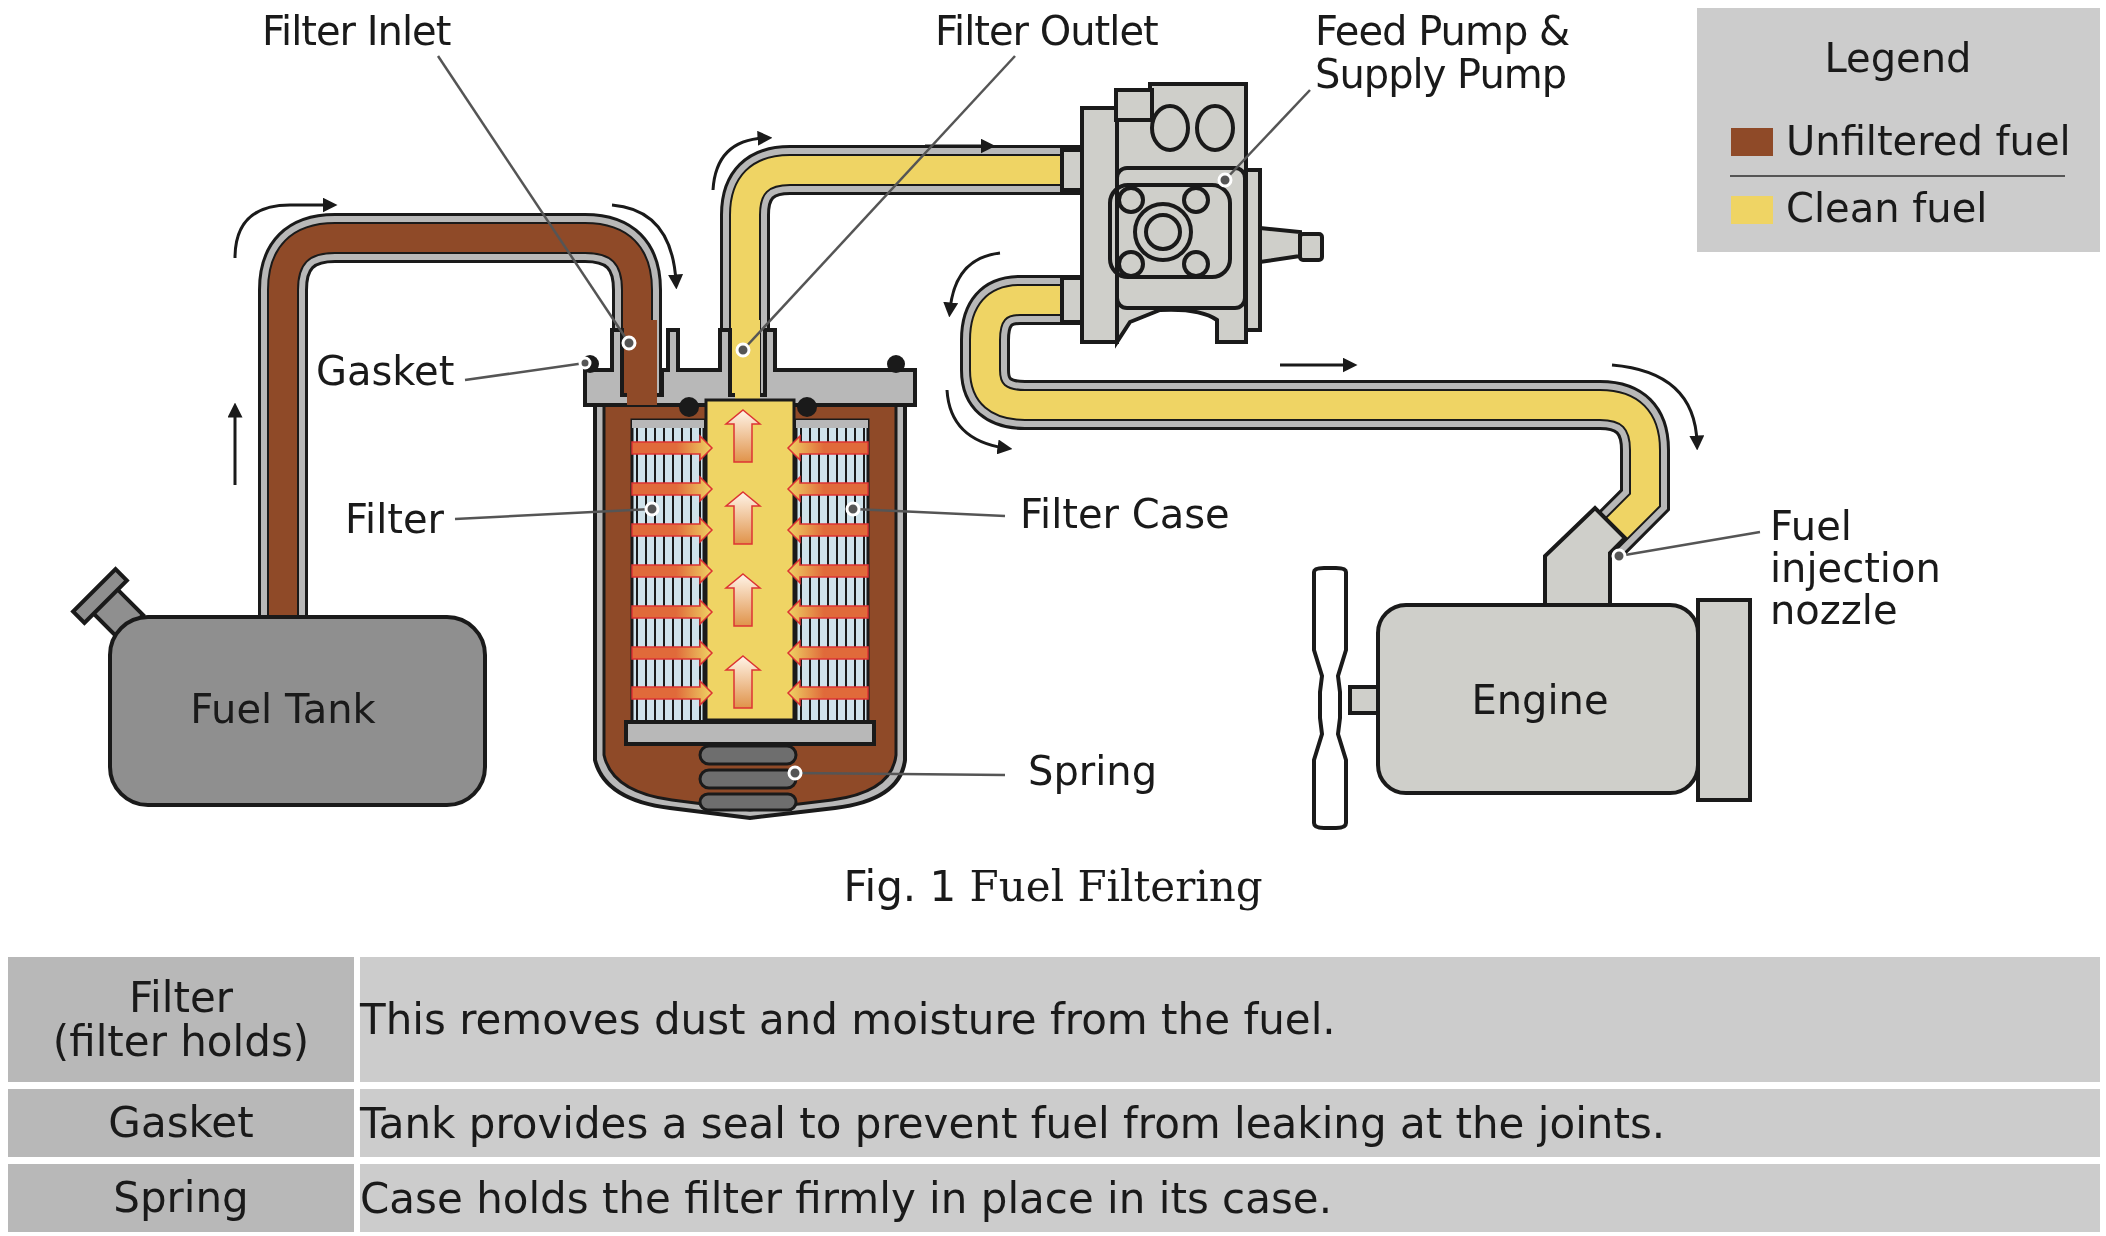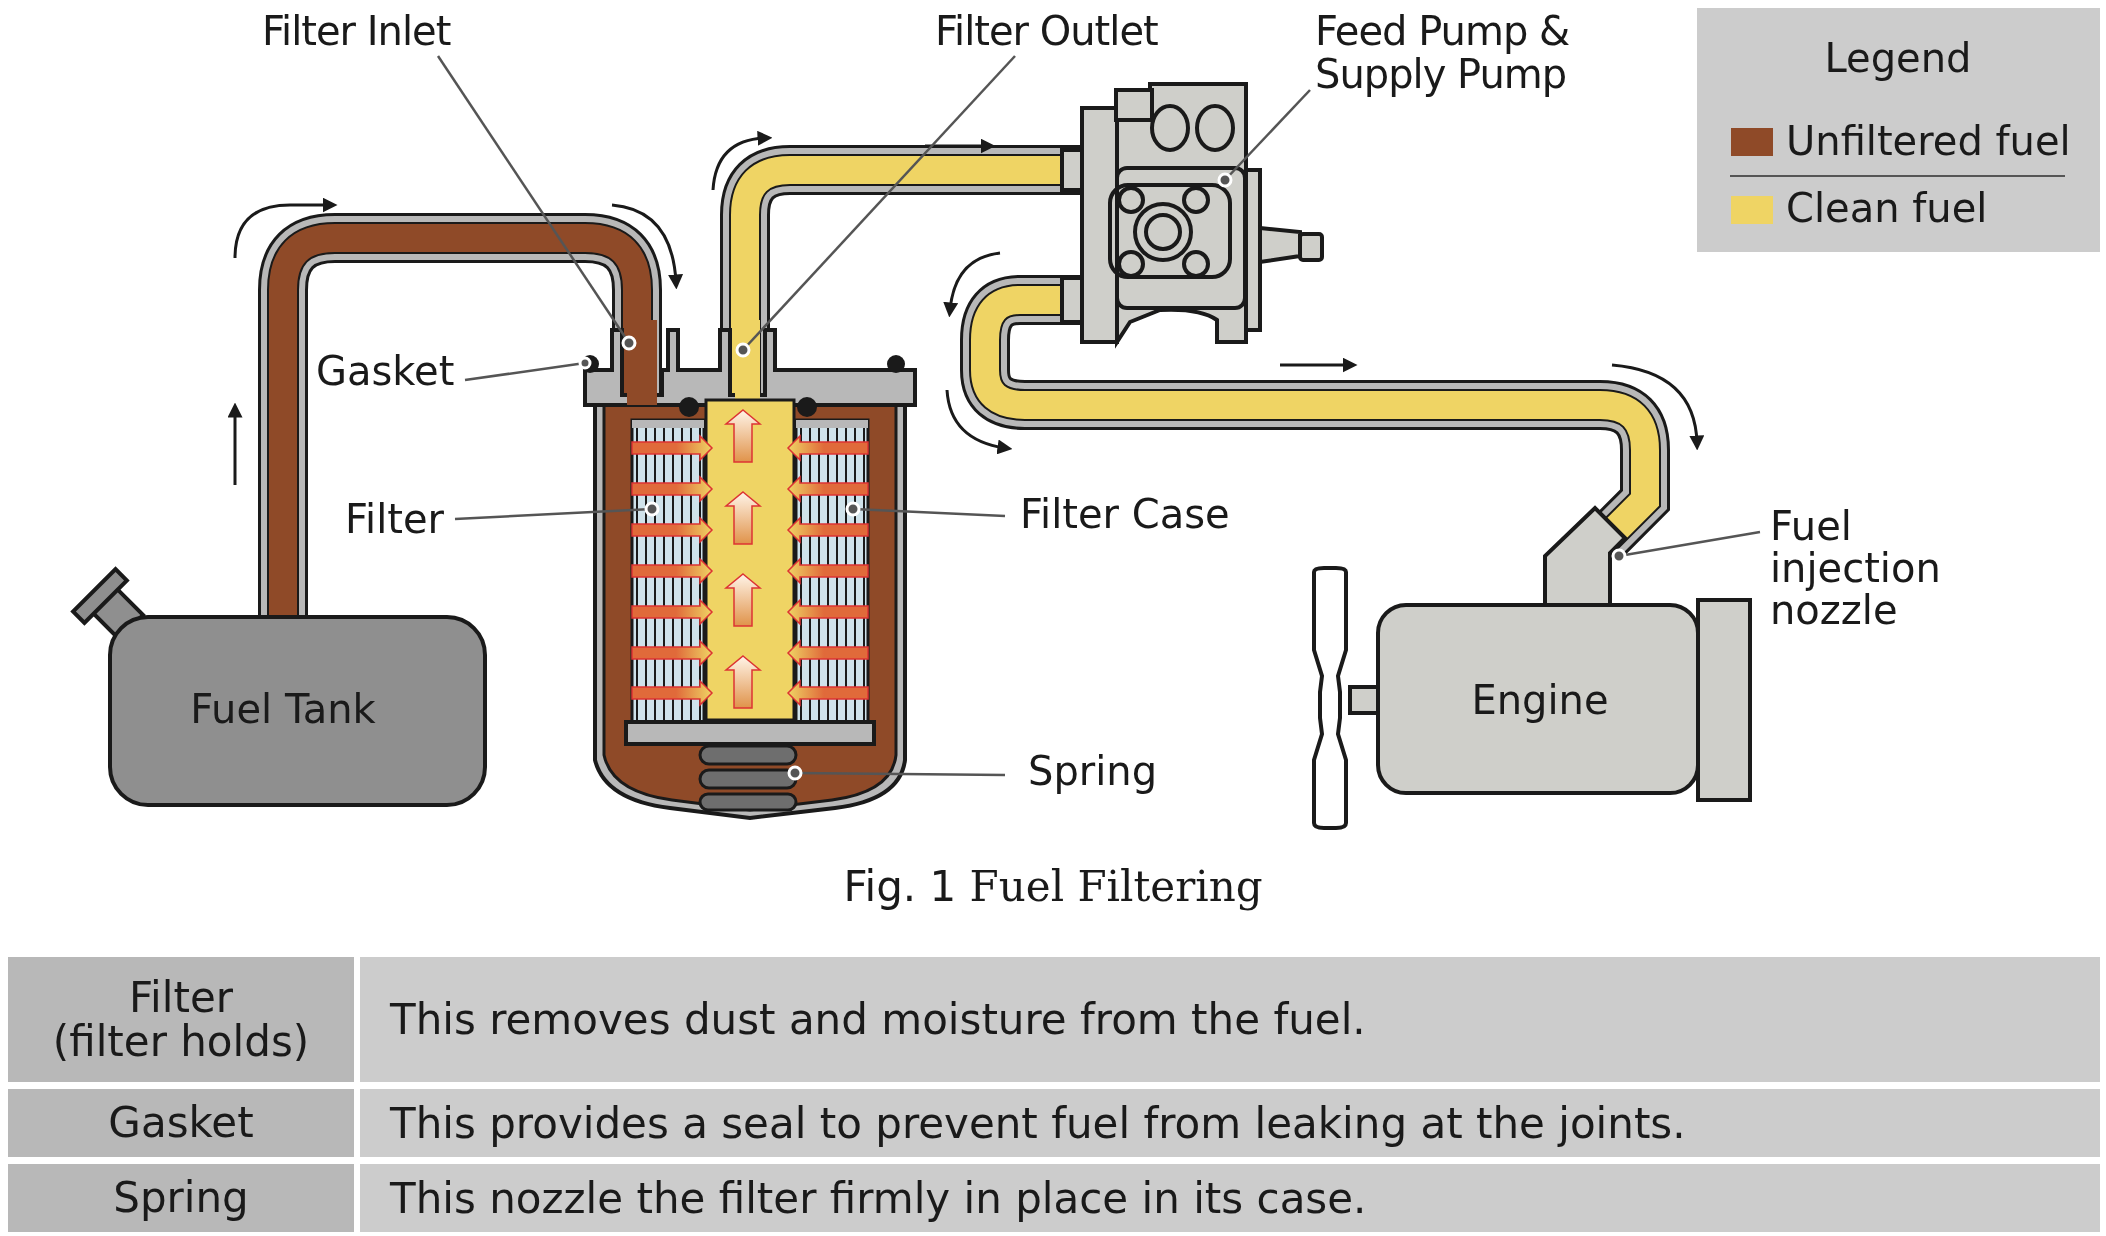--- a/index.html
+++ b/index.html
@@ -6,21 +6,21 @@
   body { width: 2106px; height: 1236px; position: relative; overflow: hidden; font-family: "DejaVu Sans", sans-serif; }
   #diagram { position: absolute; left: 0; top: 0; width: 2106px; height: 930px; }
   .lbl { font-family: "DejaVu Sans", sans-serif; font-size: 40px; fill: #1a1a1a; }
   .lbl-cond { font-family: "DejaVu Sans", sans-serif; font-size: 40px; fill: #1a1a1a; letter-spacing: -1px; }
   .caption { position: absolute; top: 862px; left: 0; width: 2106px; text-align: center; font-size: 42px; color: #1a1a1a; }
   .caption .fig { font-family: "DejaVu Sans", sans-serif; }
   .caption .title { font-family: "DejaVu Serif", serif; }
   #parts-table { position: absolute; left: 8px; top: 957px; width: 2092px; border-collapse: separate; border-spacing: 0 7px; margin-top: -7px; }
   #parts-table td { background: #cccccc; font-size: 42px; color: #1a1a1a; padding: 0; }
   #parts-table td.name { background: #b8b8b8; width: 346px; text-align: center; line-height: 44px; border-right: 6px solid #ffffff; }
-  #parts-table td.desc { padding-left: 30px; }
+  #parts-table td.desc { }
   #parts-table tr.r0 td { height: 125px; }
   #parts-table tr.r1 td { height: 68px; }
   #parts-table tr.r2 td { height: 68px; }
 </style>
 </head>
 <body>
 
 <svg id="diagram" viewBox="0 0 2106 930" xmlns="http://www.w3.org/2000/svg">
   <defs>
     <linearGradient id="flowR" x1="0" x2="1" y1="0" y2="0">
@@ -237,20 +237,20 @@
   <tbody>
       <tr class="r0">
     <td class="name">
       <div>Filter</div>
       <div>(filter holds)</div>
     </td>
     <td class="desc">This removes dust and moisture from the fuel.</td>
   </tr>
   <tr class="r1">
     <td class="name">Gasket</td>
-    <td class="desc">This provides a seal to prevent fuel from leaking at the joints.</td>
+    <td class="desc">Tank provides a seal to prevent fuel from leaking at the joints.</td>
   </tr>
   <tr class="r2">
     <td class="name">Spring</td>
-    <td class="desc">This nozzle the filter firmly in place in its case.</td>
+    <td class="desc">Case holds the filter firmly in place in its case.</td>
   </tr>
 </tbody>
   </table>
 
 </body></html>

